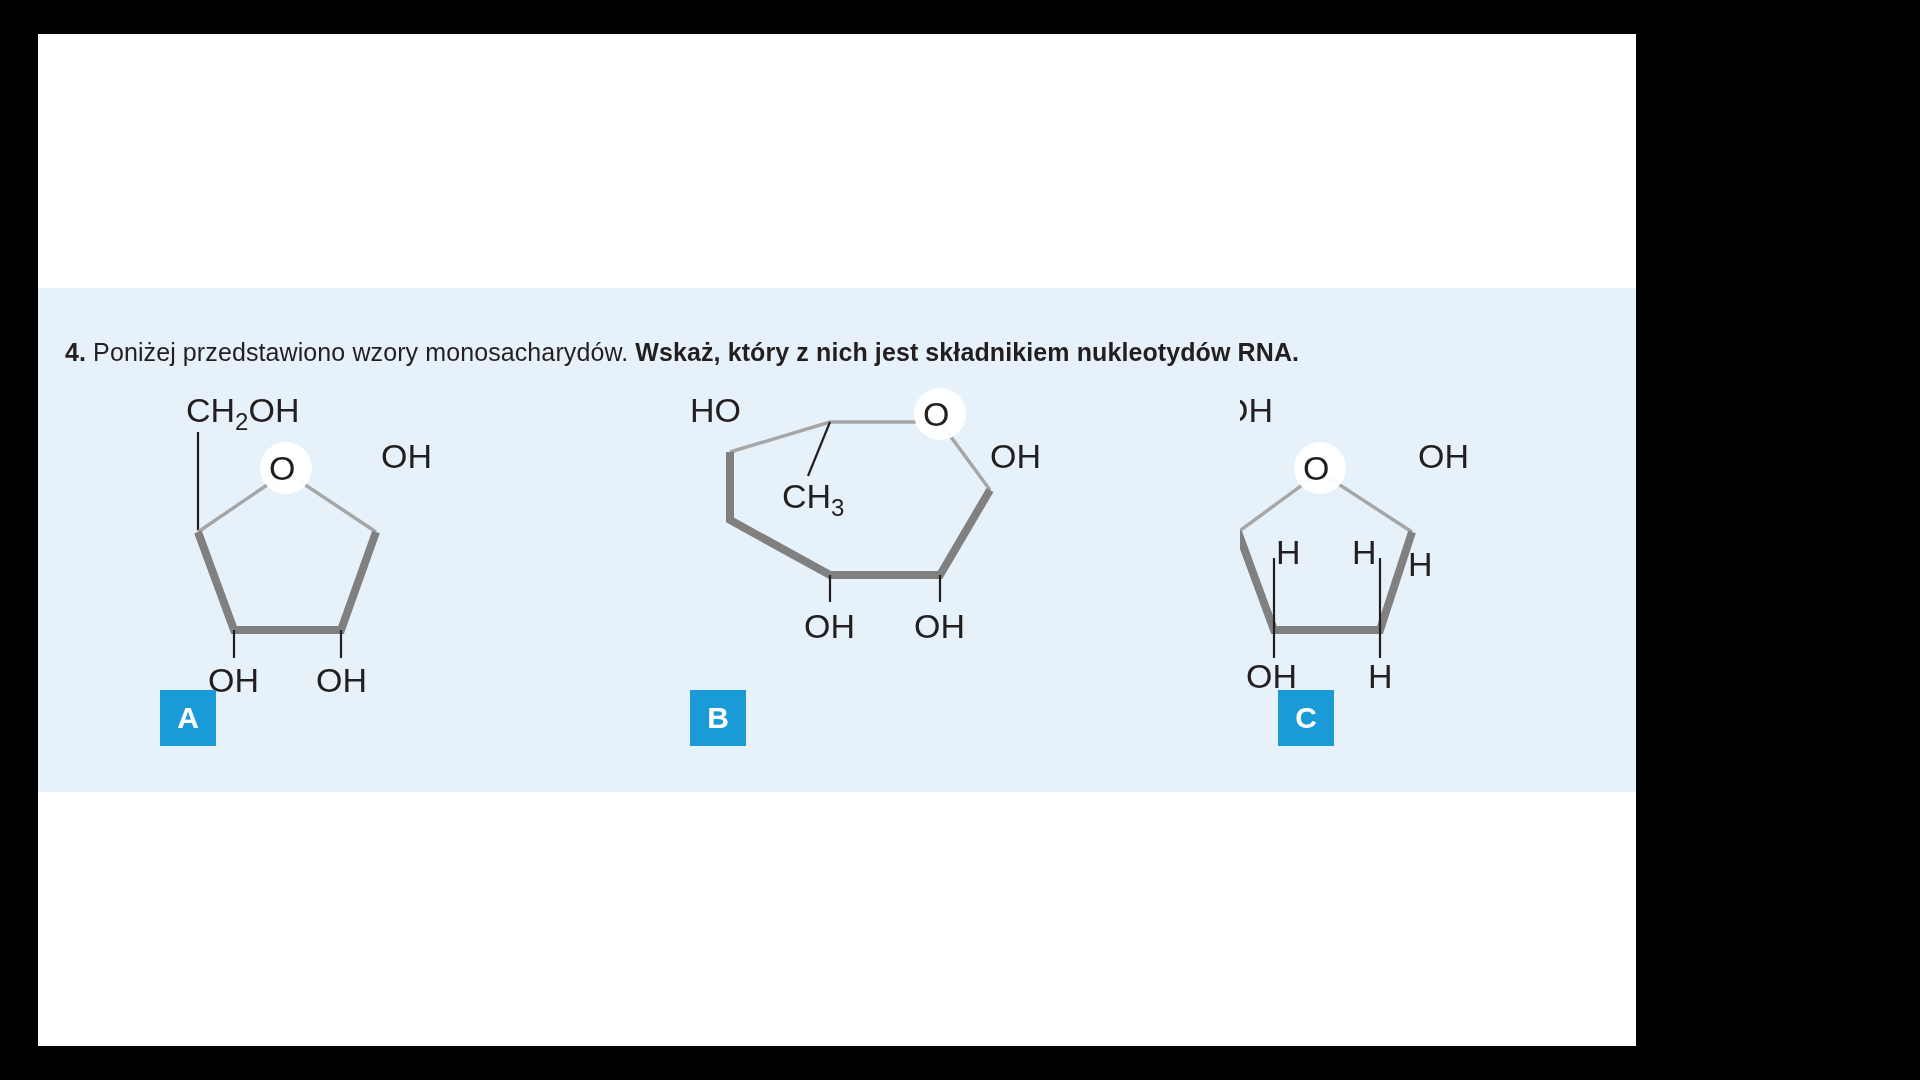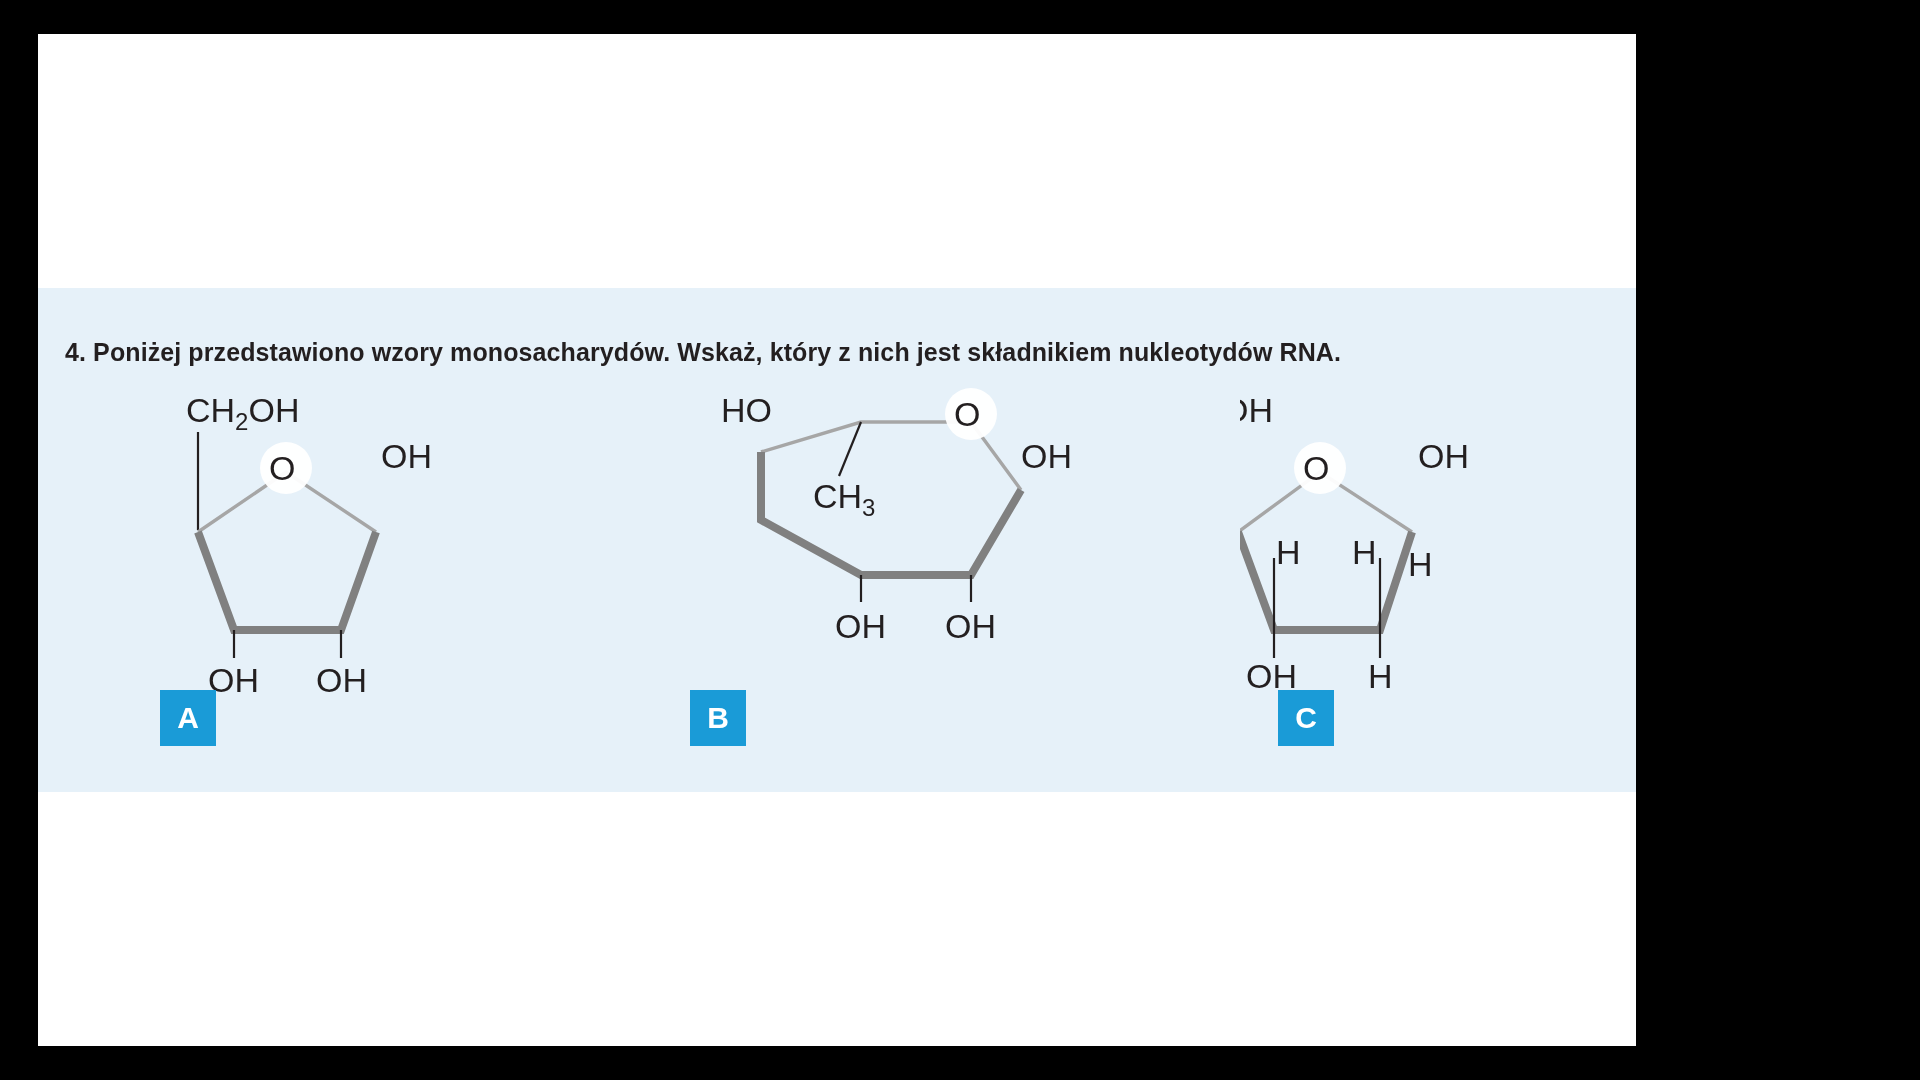--- a/index.html
+++ b/index.html
@@ -45,33 +45,33 @@
     width: 1560px;
     font-size: 25px;
     color: #231f20;
     letter-spacing: 0.1px;
     white-space: nowrap;
   }
   .q-num {
     font-weight: bold;
   }
   .q-normal {
-    font-weight: bold;
+    font-weight: normal;
   }
   .q-bold {
     font-weight: bold;
   }
 
   .structure {
     position: absolute;
     top: 380px;
     height: 370px;
   }
   .struct-a { left: 136px; width: 420px; }
-  .struct-b { left: 721px; width: 420px; }
+  .struct-b { left: 690px; width: 420px; }
   .struct-c { left: 1240px; width: 420px; }
 
   .structure svg {
     position: absolute;
     left: 0;
     top: 0;
   }
 
   .badge {
     position: absolute;

